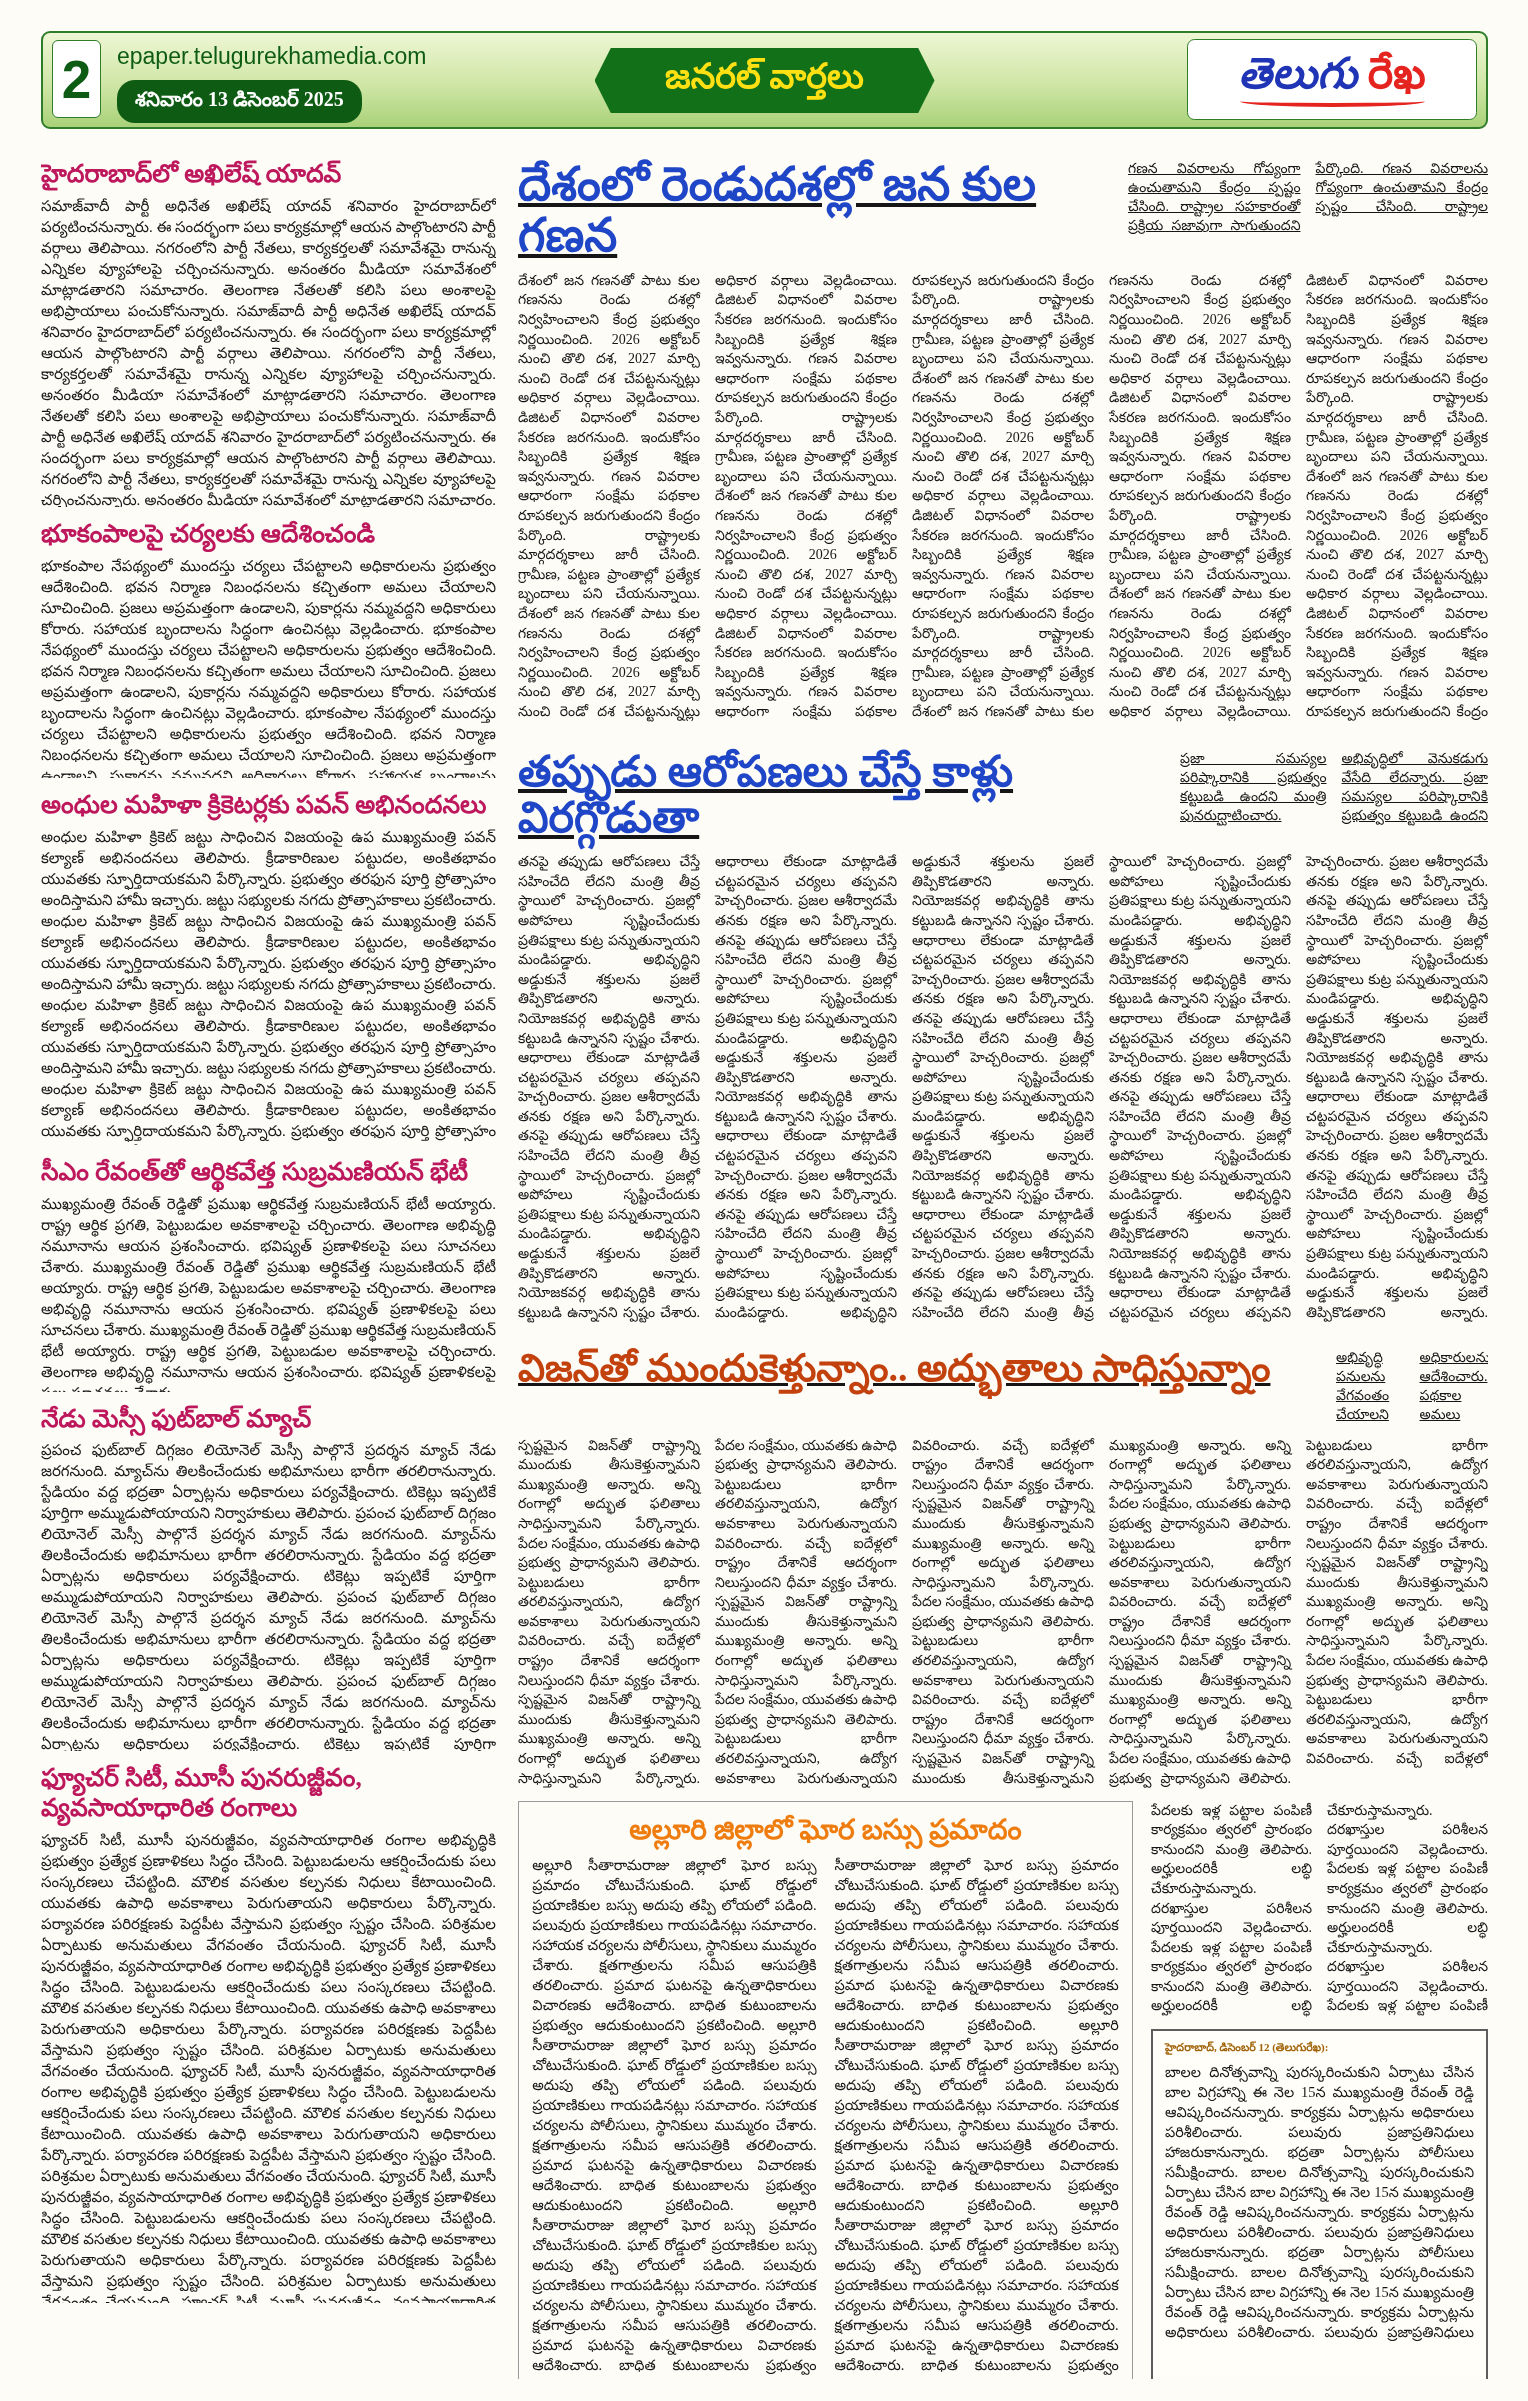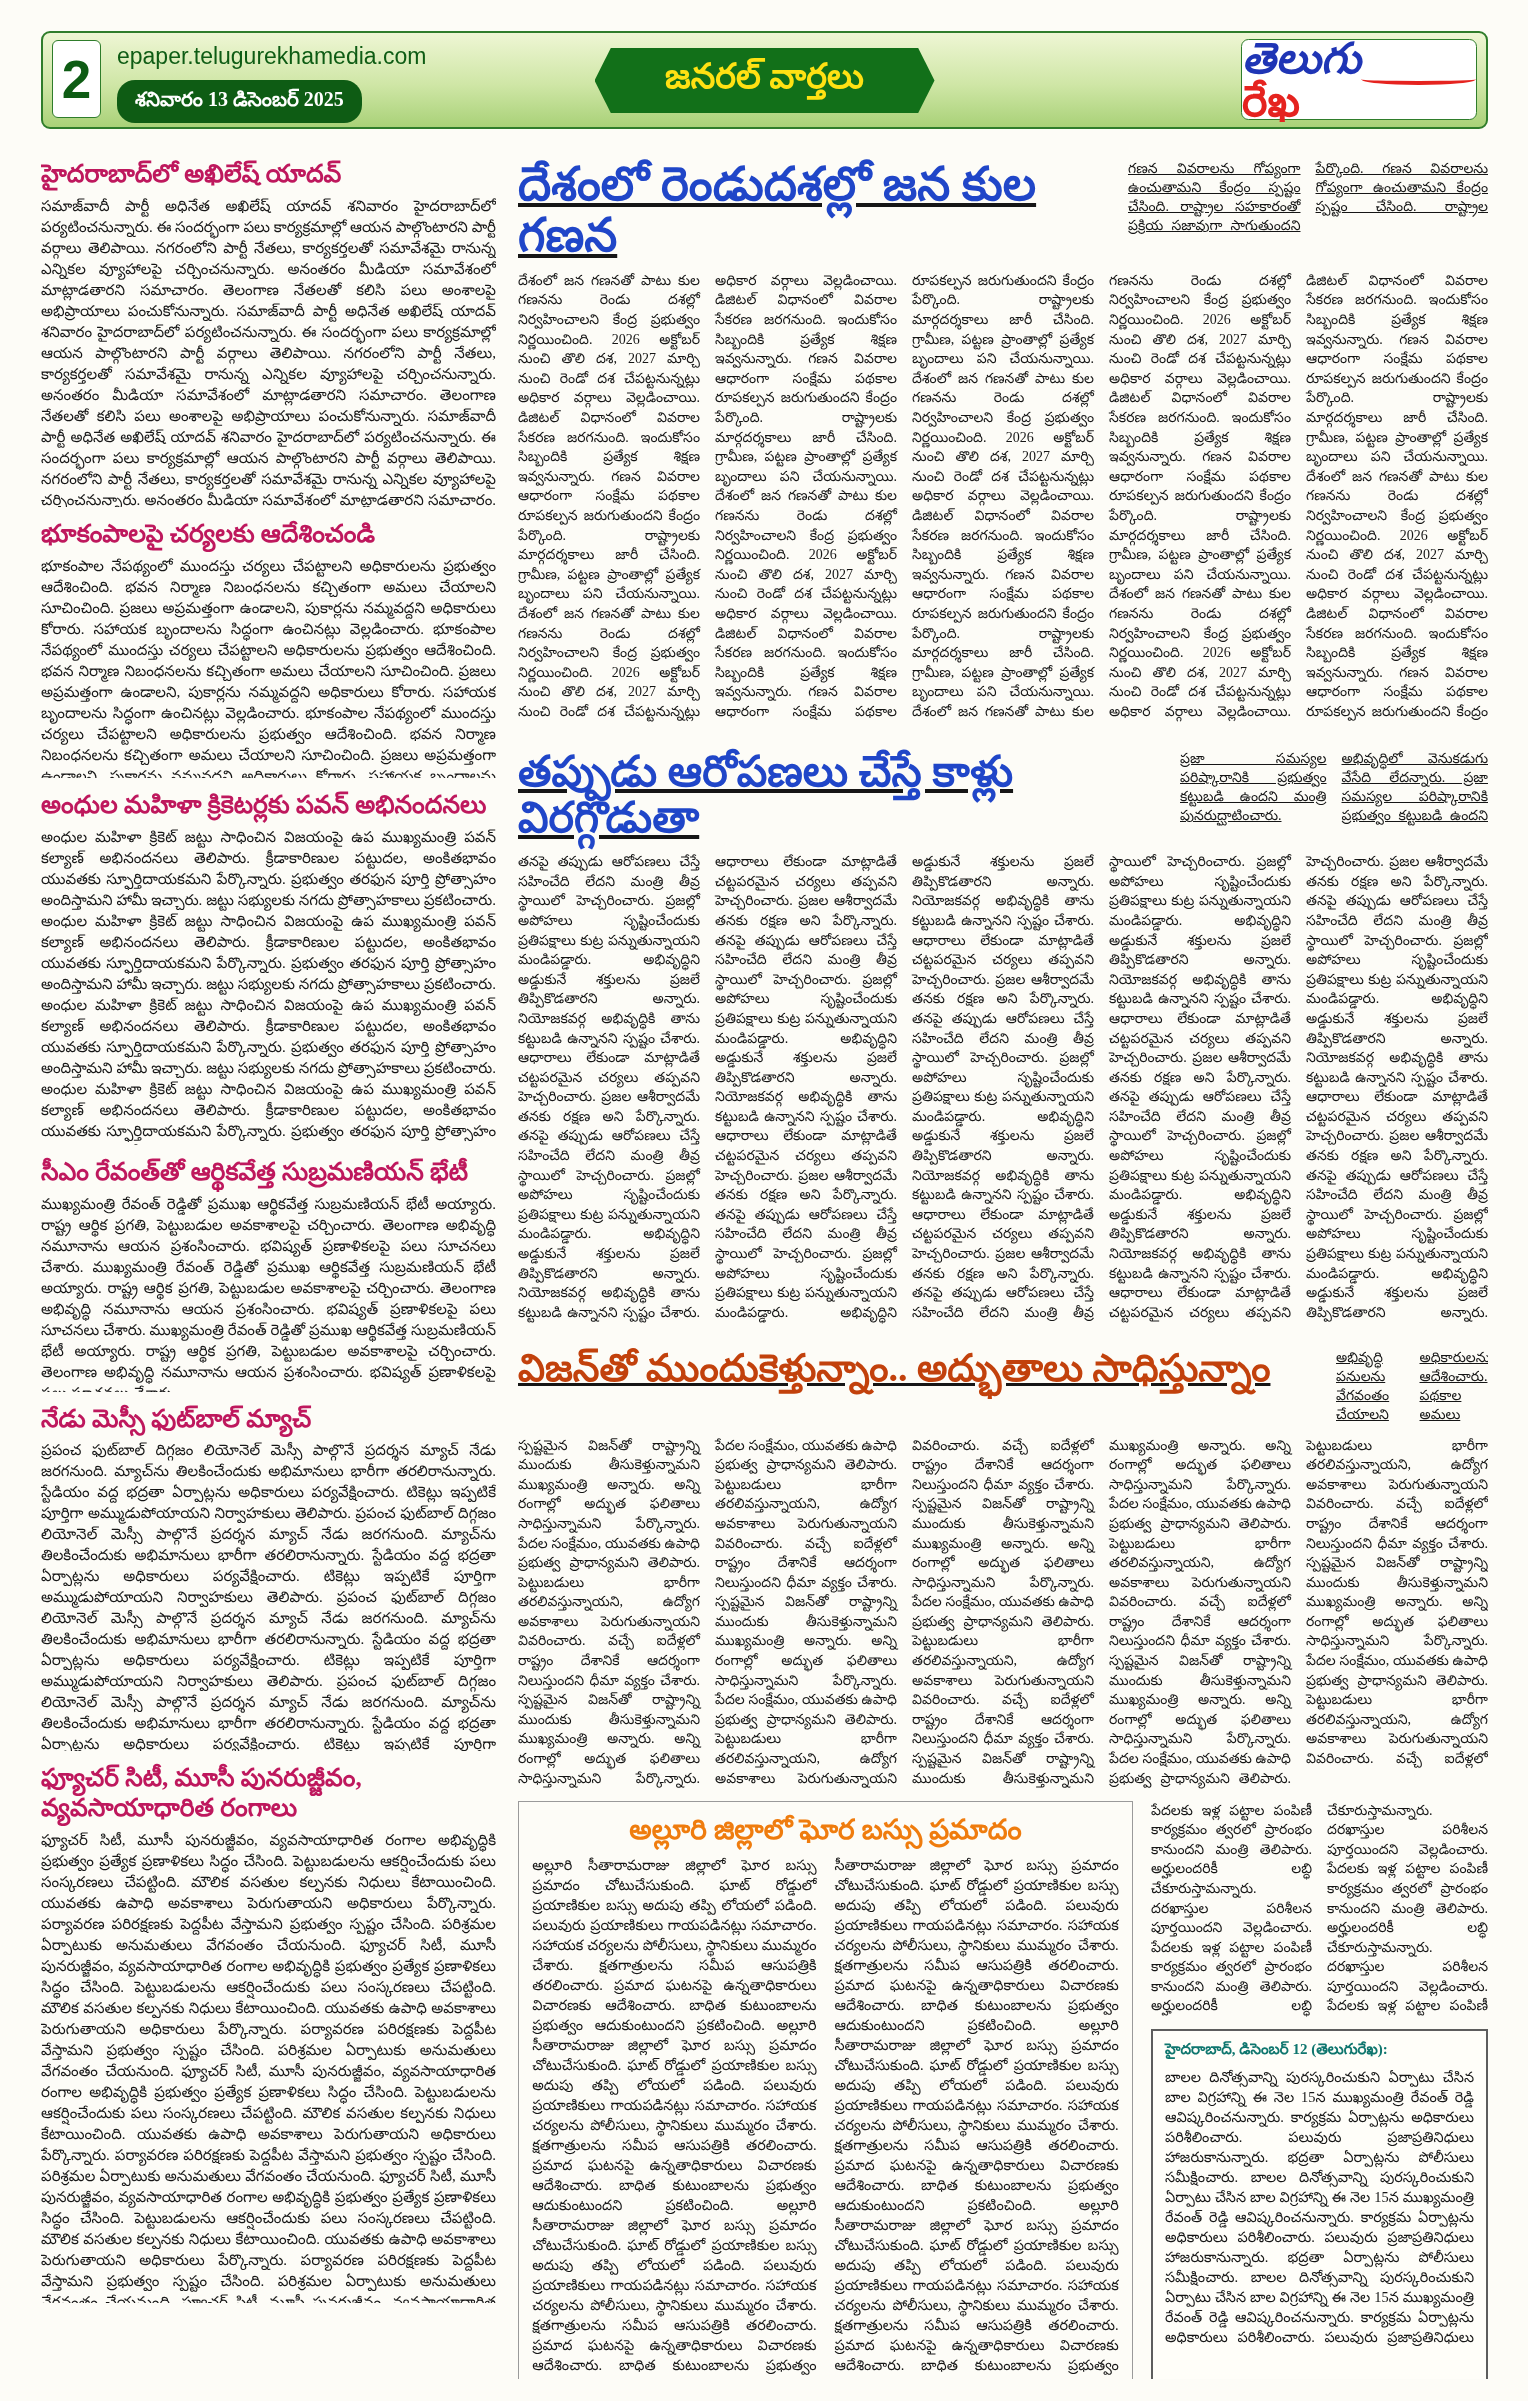--- a/index.html
+++ b/index.html
@@ -36,23 +36,23 @@
     font-size:20px; font-weight:bold; display:flex; align-items:center;
   }
   .section-ribbon {
     position:absolute; left:50%; top:15px; transform:translateX(-50%);
     width:340px; height:65px; background:#127019;
     clip-path:polygon(16.3px 0, calc(100% - 16.3px) 0, 100% 50%, calc(100% - 16.3px) 100%, 16.3px 100%, 0 50%);
     display:flex; align-items:center; justify-content:center;
     color:#ffe113; font-size:35px; font-weight:bold;
   }
   .brand-box {
-    position:absolute; right:9px; top:6px; width:236px; height:81px;
+    position:absolute; right:9px; top:6px; width:290px; height:81px;
     background:#ffffff; border:1.5px solid #2f7d2b; border-radius:7.4px;
-    display:flex; flex-direction:row; align-items:center; justify-content:center;
+    display:flex; flex-direction:column; align-items:center; justify-content:center;
   }
   .brand-line { font-size:43px; font-weight:bold; line-height:1.0; }
   .brand-telugu { color:#1f35b5; font-style:italic; }
   .brand-rekha { color:#e5231f; }
   .brand-swoosh {
     width:185px; height:10.4px; border-bottom:4.4px solid #e5231f;
     border-radius:0 0 90% 90%/0 0 100% 100%; margin-top:1.5px;
   }
 
   
@@ -94,21 +94,21 @@
   }
   .bus-body { font-size:14.4px; line-height:20px; column-count:2; column-gap:18px; height:547px; }
 
   .rightstack { flex:1 1 auto; display:flex; flex-direction:column; gap:12px; }
   .conttext { font-size:14px; line-height:19.6px; column-count:2; column-gap:15px; height:216px; }
   .statuebox { border:2.2px solid #5d5d5d; padding:10.4px 12px; height:393px; background:#fffef9; }
   .statue-head {
     color:#d91c20; font-size:23px; font-weight:bold; text-align:center;
     line-height:1.2; margin-bottom:7.4px;
   }
-  .dateline { color:#0f766e; font-weight:bold; font-size:15px; margin-bottom:6px; }
+  .dateline { color:#a16207; font-weight:bold; font-size:11px; margin-bottom:6px; }
   .statue-body { font-size:14.4px; line-height:20px; height:281px; }
 </style>
 </head>
 <body>
 
 <div id="page">
 
   <header class="masthead">
     <div class="pagenum-box">2</div>
     <div class="site-url">epaper.telugurekhamedia.com</div>

